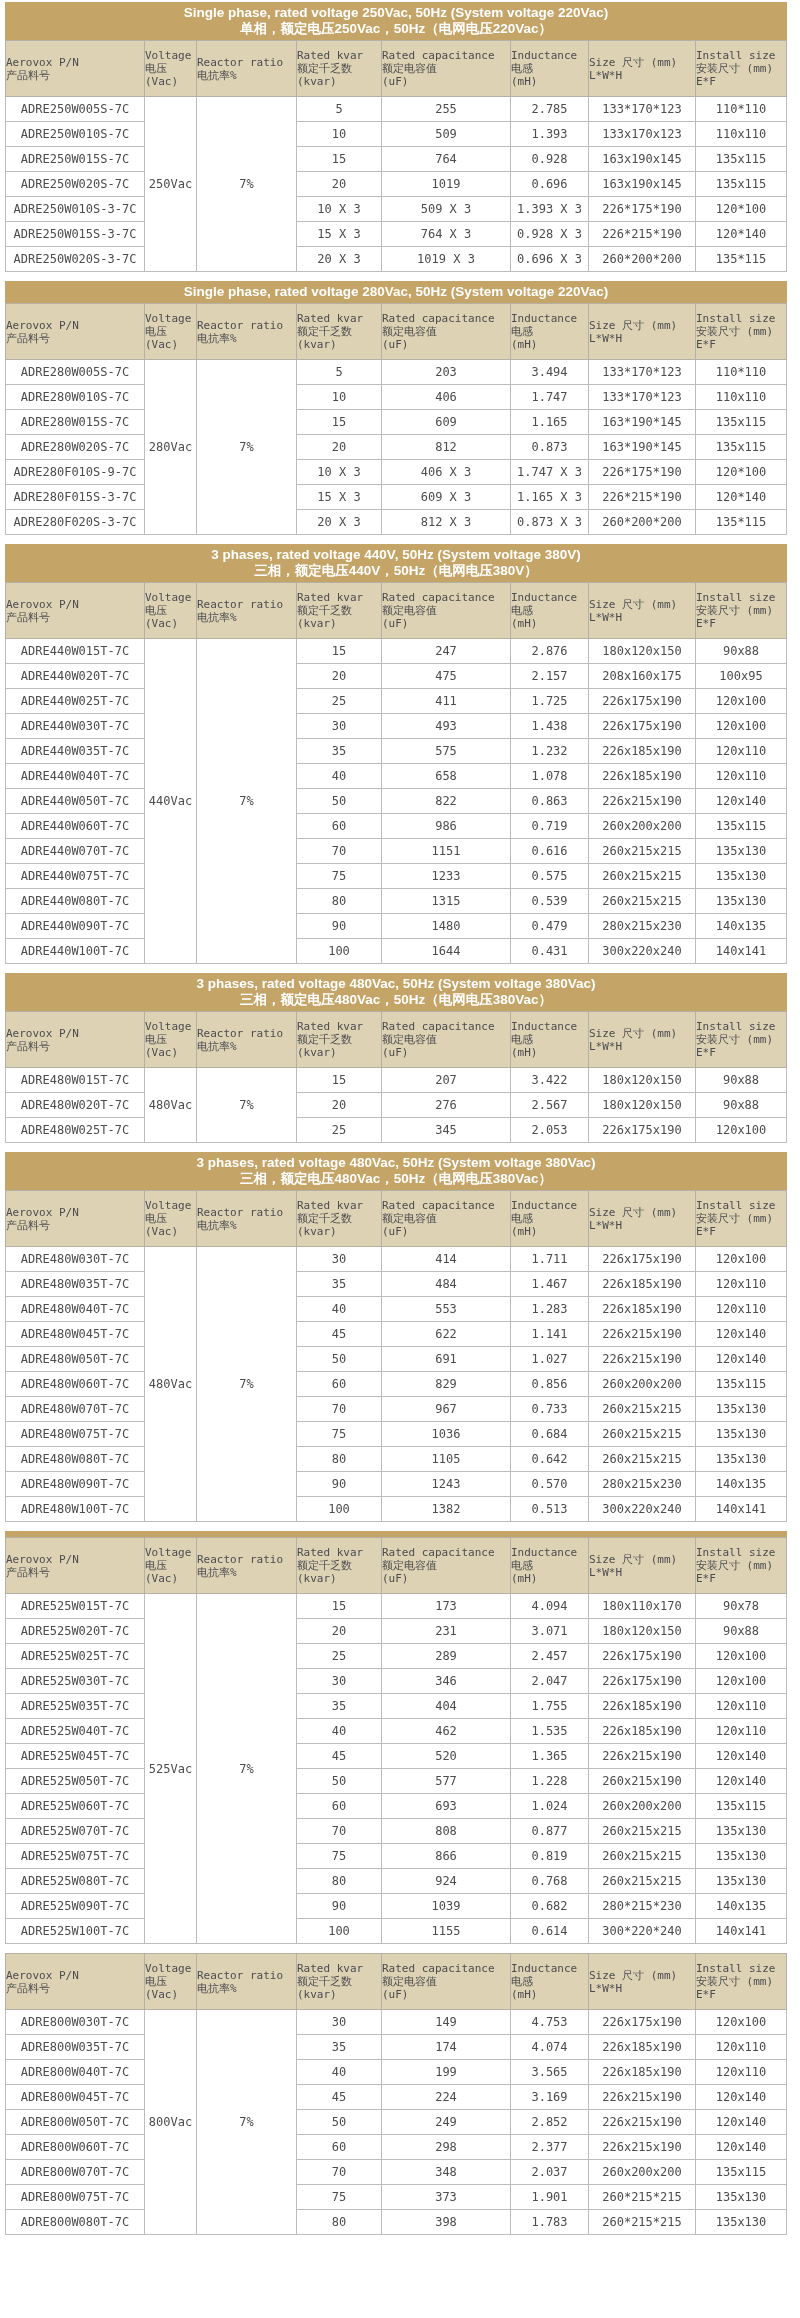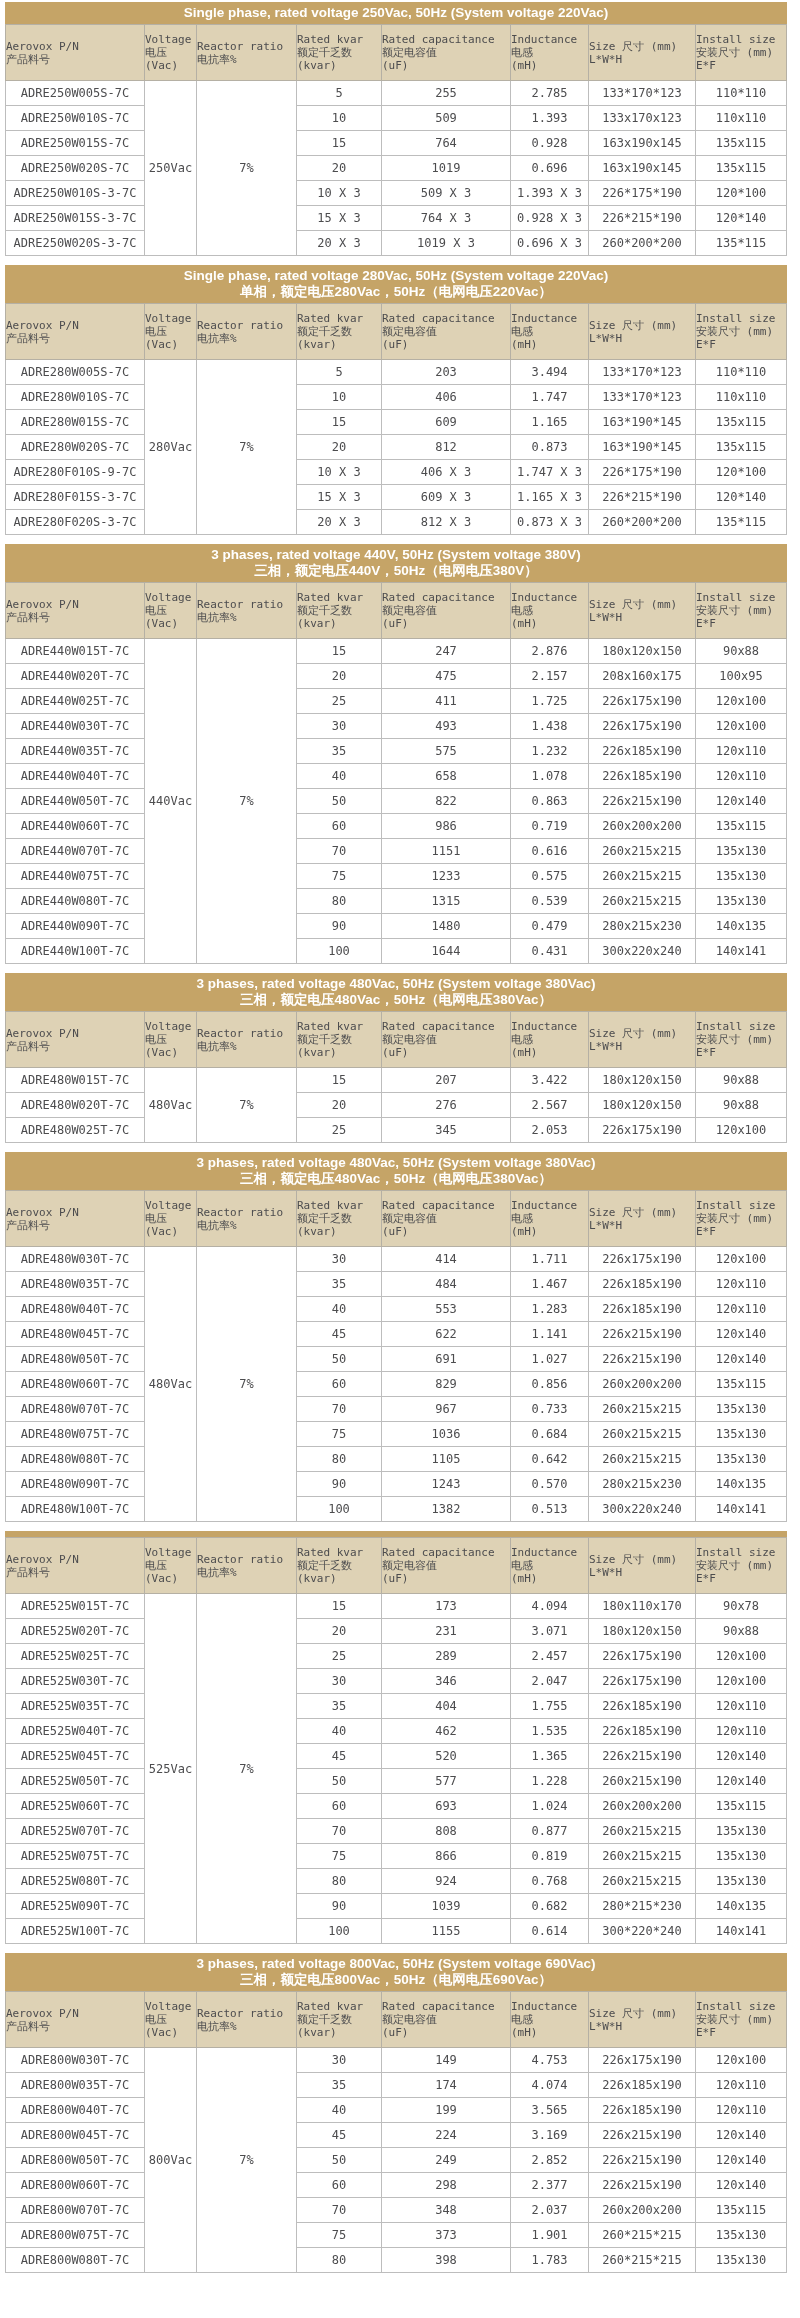--- a/index.html
+++ b/index.html
@@ -25,20 +25,21 @@
   th div{white-space:nowrap;}
 </style>
 </head>
 <body>
 
 <div class="sheet">
 
   <section class="tbl">
     <div class="title-band">
       <div>Single phase, rated voltage 250Vac, 50Hz (System voltage 220Vac)</div>
+      <div>单相，额定电压250Vac，50Hz（电网电压220Vac）</div>
     </div>
     <table>
       <colgroup>
           <col style="width:139px">
           <col style="width:52px">
           <col style="width:100px">
           <col style="width:85px">
           <col style="width:129px">
           <col style="width:78px">
           <col style="width:107px">
@@ -144,21 +145,20 @@
             <td>260*200*200</td>
             <td>135*115</td>
           </tr>
         </tbody>
     </table>
   </section>
 
   <section class="tbl">
     <div class="title-band">
       <div>Single phase, rated voltage 280Vac, 50Hz (System voltage 220Vac)</div>
-      <div>单相，额定电压280Vac，50Hz（电网电压220Vac）</div>
     </div>
     <table>
       <colgroup>
           <col style="width:139px">
           <col style="width:52px">
           <col style="width:100px">
           <col style="width:85px">
           <col style="width:129px">
           <col style="width:78px">
           <col style="width:107px">
@@ -844,24 +844,20 @@
             <td>1155</td>
             <td>0.614</td>
             <td>300*220*240</td>
             <td>140x141</td>
           </tr>
         </tbody>
     </table>
   </section>
 
   <section class="tbl">
-    <div class="title-band">
-      <div>3 phases, rated voltage 800Vac, 50Hz (System voltage 690Vac)</div>
-      <div>三相，额定电压800Vac，50Hz（电网电压690Vac）</div>
-    </div>
     <table>
       <colgroup>
           <col style="width:139px">
           <col style="width:52px">
           <col style="width:100px">
           <col style="width:85px">
           <col style="width:129px">
           <col style="width:78px">
           <col style="width:107px">
           <col>

